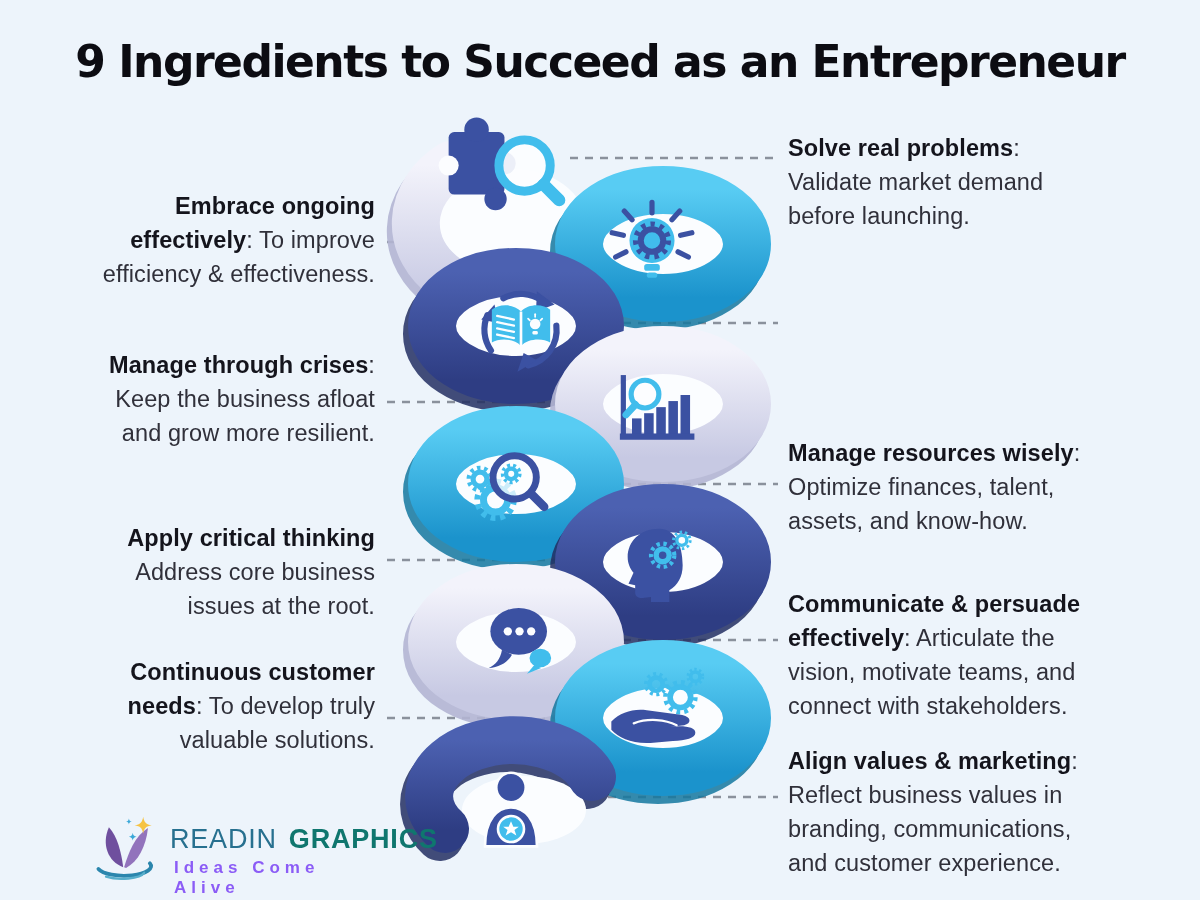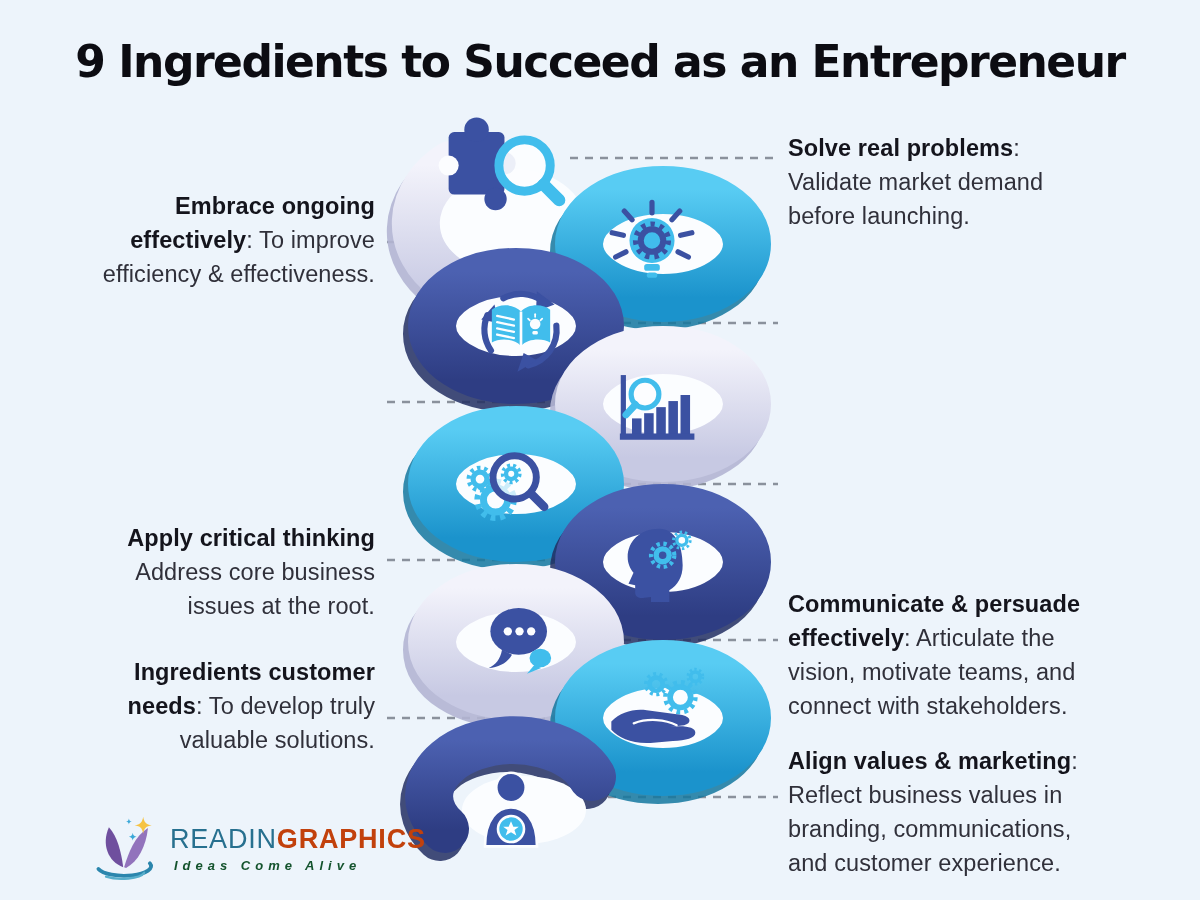--- a/index.html
+++ b/index.html
@@ -27,24 +27,24 @@
   .tb.r3{left:788px; top:436px;}
   .tb.r4{left:788px; top:587px;}
   .tb.r5{left:788px; top:744px;}
   .tb.l1{right:825px; top:189px;}
   .tb.l2{right:825px; top:348px;}
   .tb.l3{right:825px; top:505px;margin-top:16px;}
   .tb.l4{right:825px; top:655px;}
   .logo{position:absolute; left:88px; top:808px; width:280px; height:84px;}
   .logo-icon{position:absolute; left:0; top:2px;}
   .brand{position:absolute; left:82px; top:16px; font-size:27px; letter-spacing:0.8px; color:#27708f;}
-  .brand .b2{font-weight:700; color:#c2410c;}
+  .brand .b2{font-weight:700; color:#0f766e;margin-left:12px;}
   .tagline{
-    position:absolute; left:86px; top:50px; font-size:13px; font-style:italic;
-    letter-spacing:5px; color:#14532d; font-weight:700;
+    position:absolute; left:86px; top:50px; font-size:17px; 
+    letter-spacing:5px; color:#8b5cf6; font-weight:700;
   }
 </style>
 </head>
 <body>
 
 <div class="canvas">
 
   <h1 class="title">9 Ingredients to Succeed as an Entrepreneur</h1>
 
   <svg class="serp" viewBox="0 0 1200 900">
@@ -242,28 +242,34 @@
     <circle cx="0" cy="22" r="15" fill="#41bdec" stroke="#fcfdff" stroke-width="3"></circle>
     <path transform="translate(0,22)" d="M 0 -9 L 2.7 -2.8 L 9 -2.8 L 4 1.2 L 6.2 7.5 L 0 3.6 L -6.2 7.5 L -4 1.2 L -9 -2.8 L -2.7 -2.8 Z" fill="#ffffff"></path>
   </svg>
 
   <div class="tb r1"><b>Solve real problems</b><span>:
 Validate market demand
 before launching.</span></div>
   <div class="tb left l1"><b>Embrace ongoing
 effectively</b><span>: To improve
 efficiency &amp; effectiveness.</span></div>
+  <div class="tb left l2"><b>Manage through crises</b><span>:
+Keep the business afloat
+and grow more resilient.</span></div>
+  <div class="tb r3"><b>Manage resources wisely</b><span>:
+Optimize finances, talent,
+assets, and know-how.</span></div>
   <div class="tb left l3"><b>Apply critical thinking</b><span>
 Address core business
 issues at the root.</span></div>
   <div class="tb r4"><b>Communicate &amp; persuade
 effectively</b><span>: Articulate the
 vision, motivate teams, and
 connect with stakeholders.</span></div>
-  <div class="tb left l4"><b>Ingredients customer
+  <div class="tb left l4"><b>Continuous customer
 needs</b><span>: To develop truly
 valuable solutions.</span></div>
   <div class="tb r5"><b>Align values &amp; marketing</b><span>:
 Reflect business values in
 branding, communications,
 and customer experience.</span></div>
 
   <div class="logo">
     <svg class="logo-icon" width="78" height="80" viewBox="0 0 80 84">
       <path d="M 10 62 A 28 10 0 1 0 64 56" fill="none" stroke="#2b86ad" stroke-width="4" stroke-linecap="round"></path>

